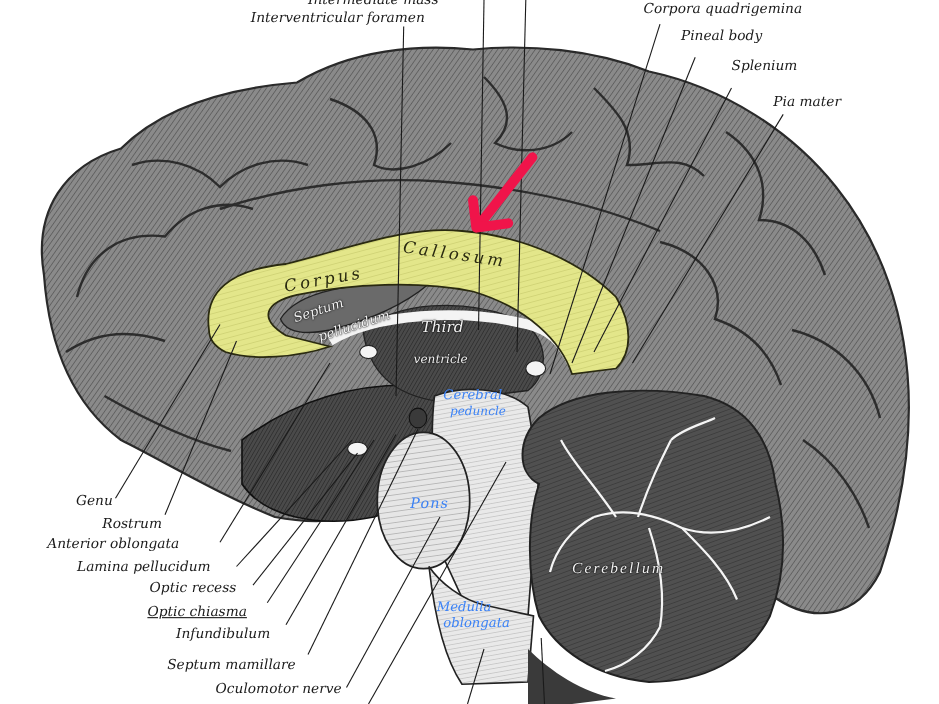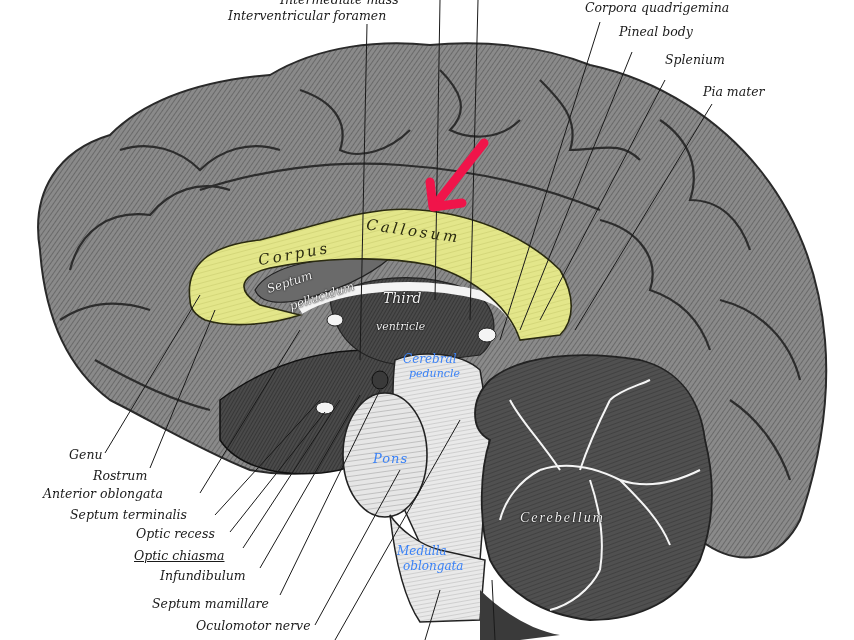--- a/index.html
+++ b/index.html
@@ -129,21 +129,21 @@
 <div class="lbl" style="left:280px; top:-7px;">Intermediate mass</div>
 <div class="lbl" style="left:228px; top:9px;">Interventricular foramen</div>
 <div class="lbl" style="left:585px; top:1px;font-style:italic;">Corpora quadrigemina</div>
 <div class="lbl" style="left:619px; top:25px;">Pineal body</div>
 <div class="lbl" style="left:665px; top:53px;">Splenium</div>
 <div class="lbl" style="left:703px; top:85px;">Pia mater</div>
 
 <div class="lbl" style="left:69px; top:448px;">Genu</div>
 <div class="lbl" style="left:93px; top:469px;">Rostrum</div>
 <div class="lbl" style="left:43px; top:487px;">Anterior  oblongata</div>
-<div class="lbl" style="left:70px; top:508px;">Septum terminalis</div>
+<div class="lbl" style="left:70px; top:508px;">Lamina pellucidum</div>
 <div class="lbl" style="left:136px; top:514px;margin-top:13px;">Optic recess</div>
 <div class="lbl" style="left:134px; top:549px;text-decoration:underline;">Optic chiasma</div>
 <div class="lbl" style="left:160px; top:569px;">Infundibulum</div>
 <div class="lbl" style="left:152px; top:597px;">Septum mamillare</div>
 <div class="lbl" style="left:196px; top:619px;">Oculomotor nerve</div>
 
 <div class="inlbl dark" style="left:258px; top:247px; transform:rotate(-10deg);">Corpus</div>
 <div class="inlbl dark" style="left:366px; top:224px; transform:rotate(8deg);">Callosum</div>
 <div class="inlbl light" style="left:266px; top:276px; transform:rotate(-18deg);">Septum</div>
 <div class="inlbl light" style="left:288px; top:290px; transform:rotate(-18deg);">pellucidum</div>

